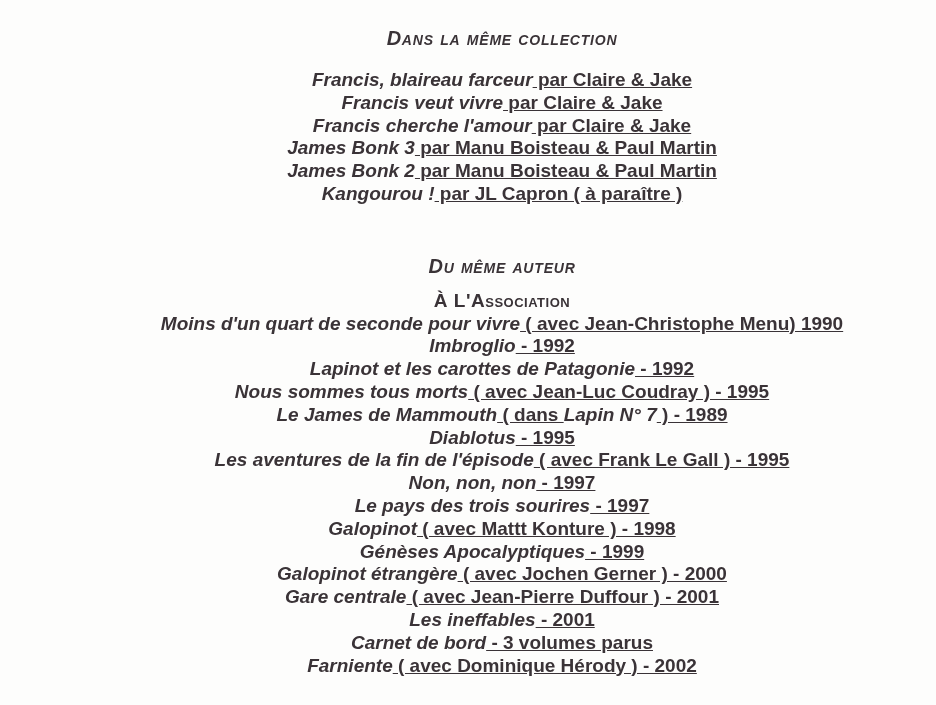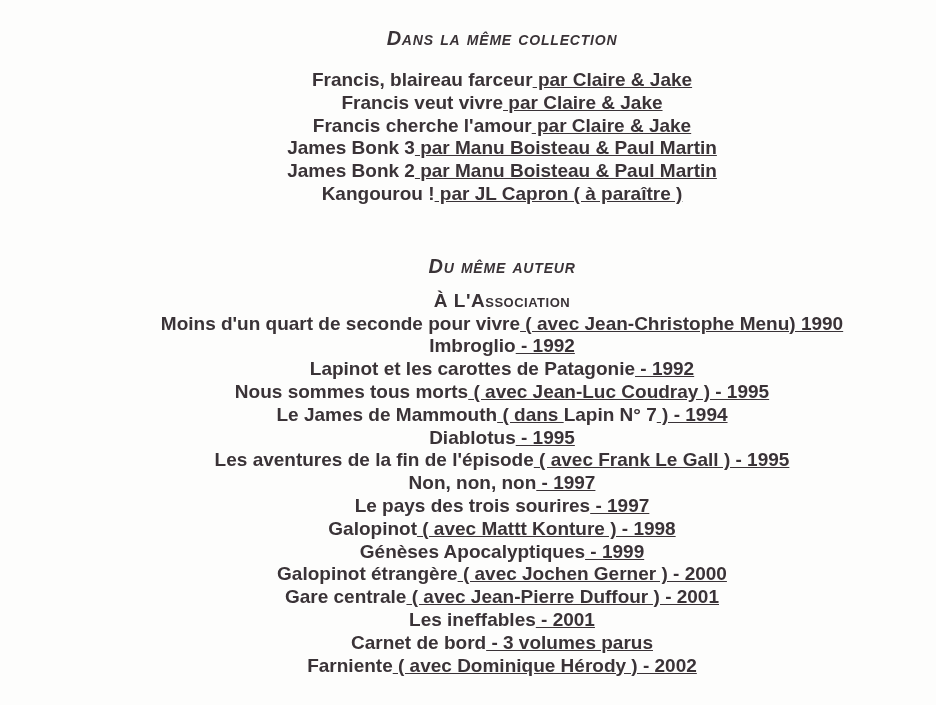--- a/index.html
+++ b/index.html
@@ -28,21 +28,21 @@
     margin: 0 0 19px 0;
     font-size: 20px;
     font-weight: 700;
     font-style: italic;
     font-variant: small-caps;
     letter-spacing: 0.8px;
   }
   .sec + .sec .heading { margin-bottom: 12px; }
   .lines { font-size: 19px; line-height: 22.8px; }
   .line { white-space: nowrap; }
-  .seg-title { }
+  .seg-title { font-style: italic; }
   .seg-plain { font-style: normal; text-decoration: underline; }
   .seg-smallcaps {
     font-style: normal;
     font-variant: small-caps;
     letter-spacing: 0.5px;
     text-align: right;
   }
 </style>
 </head>
 <body style="background: rgb(253, 253, 252);">
@@ -60,21 +60,21 @@
       </div>
   </section>
   <section class="sec">
     <h2 class="heading">Du même auteur</h2>
     <div class="lines">
         <div class="line"><span class="seg-smallcaps">À L'Association</span></div>
         <div class="line"><span class="seg-title">Moins d'un quart de seconde pour vivre</span><span class="seg-plain"> ( avec Jean-Christophe Menu) 1990</span></div>
         <div class="line"><span class="seg-title">Imbroglio</span><span class="seg-plain"> - 1992</span></div>
         <div class="line"><span class="seg-title">Lapinot et les carottes de Patagonie</span><span class="seg-plain"> - 1992</span></div>
         <div class="line"><span class="seg-title">Nous sommes tous morts</span><span class="seg-plain"> ( avec Jean-Luc Coudray ) - 1995</span></div>
-        <div class="line"><span class="seg-title">Le James de Mammouth</span><span class="seg-plain"> ( dans </span><span class="seg-title">Lapin N° 7</span><span class="seg-plain"> ) - 1994</span></div>
+        <div class="line"><span class="seg-title">Le James de Mammouth</span><span class="seg-plain"> ( dans </span><span class="seg-title">Lapin N° 7</span><span class="seg-plain"> ) - 1989</span></div>
         <div class="line"><span class="seg-title">Diablotus</span><span class="seg-plain"> - 1995</span></div>
         <div class="line"><span class="seg-title">Les aventures de la fin de l'épisode</span><span class="seg-plain"> ( avec Frank Le Gall ) - 1995</span></div>
         <div class="line"><span class="seg-title">Non, non, non</span><span class="seg-plain"> - 1997</span></div>
         <div class="line"><span class="seg-title">Le pays des trois sourires</span><span class="seg-plain"> - 1997</span></div>
         <div class="line"><span class="seg-title">Galopinot</span><span class="seg-plain"> ( avec Mattt Konture ) - 1998</span></div>
         <div class="line"><span class="seg-title">Génèses Apocalyptiques</span><span class="seg-plain"> - 1999</span></div>
         <div class="line"><span class="seg-title">Galopinot étrangère</span><span class="seg-plain"> ( avec Jochen Gerner ) - 2000</span></div>
         <div class="line"><span class="seg-title">Gare centrale</span><span class="seg-plain"> ( avec Jean-Pierre Duffour ) - 2001</span></div>
         <div class="line"><span class="seg-title">Les ineffables</span><span class="seg-plain"> - 2001</span></div>
         <div class="line"><span class="seg-title">Carnet de bord</span><span class="seg-plain"> - 3 volumes parus</span></div>

